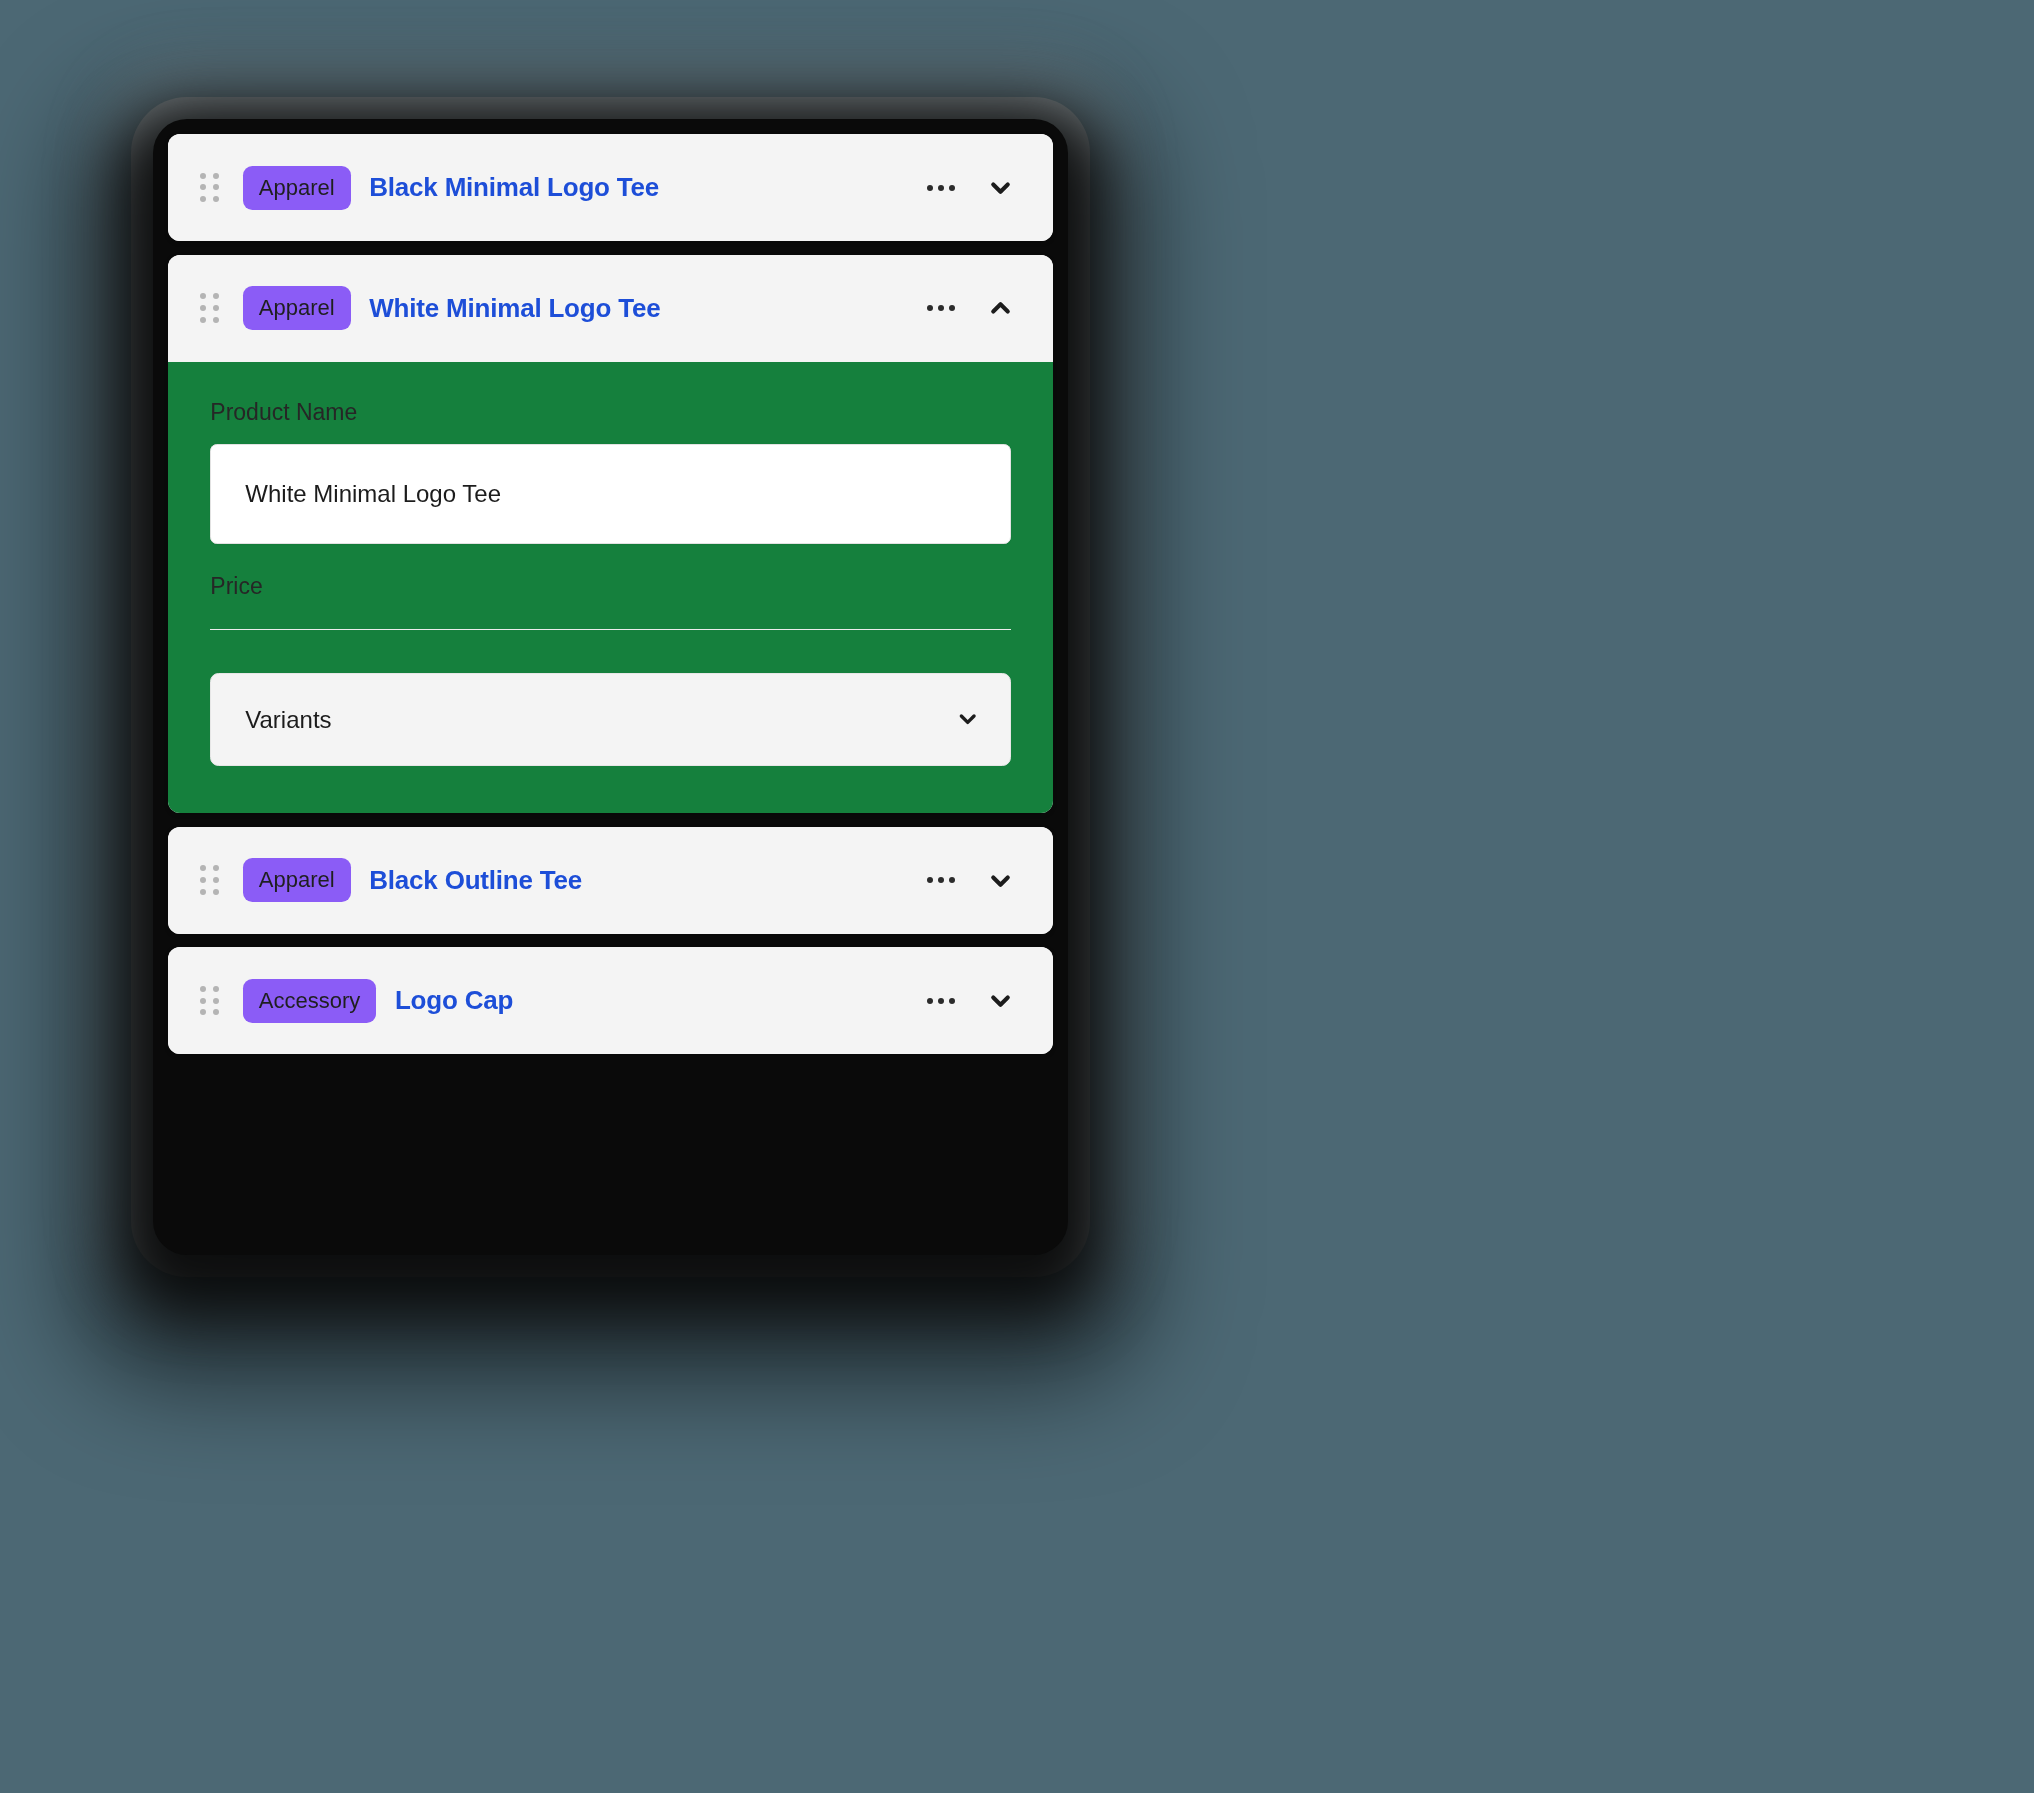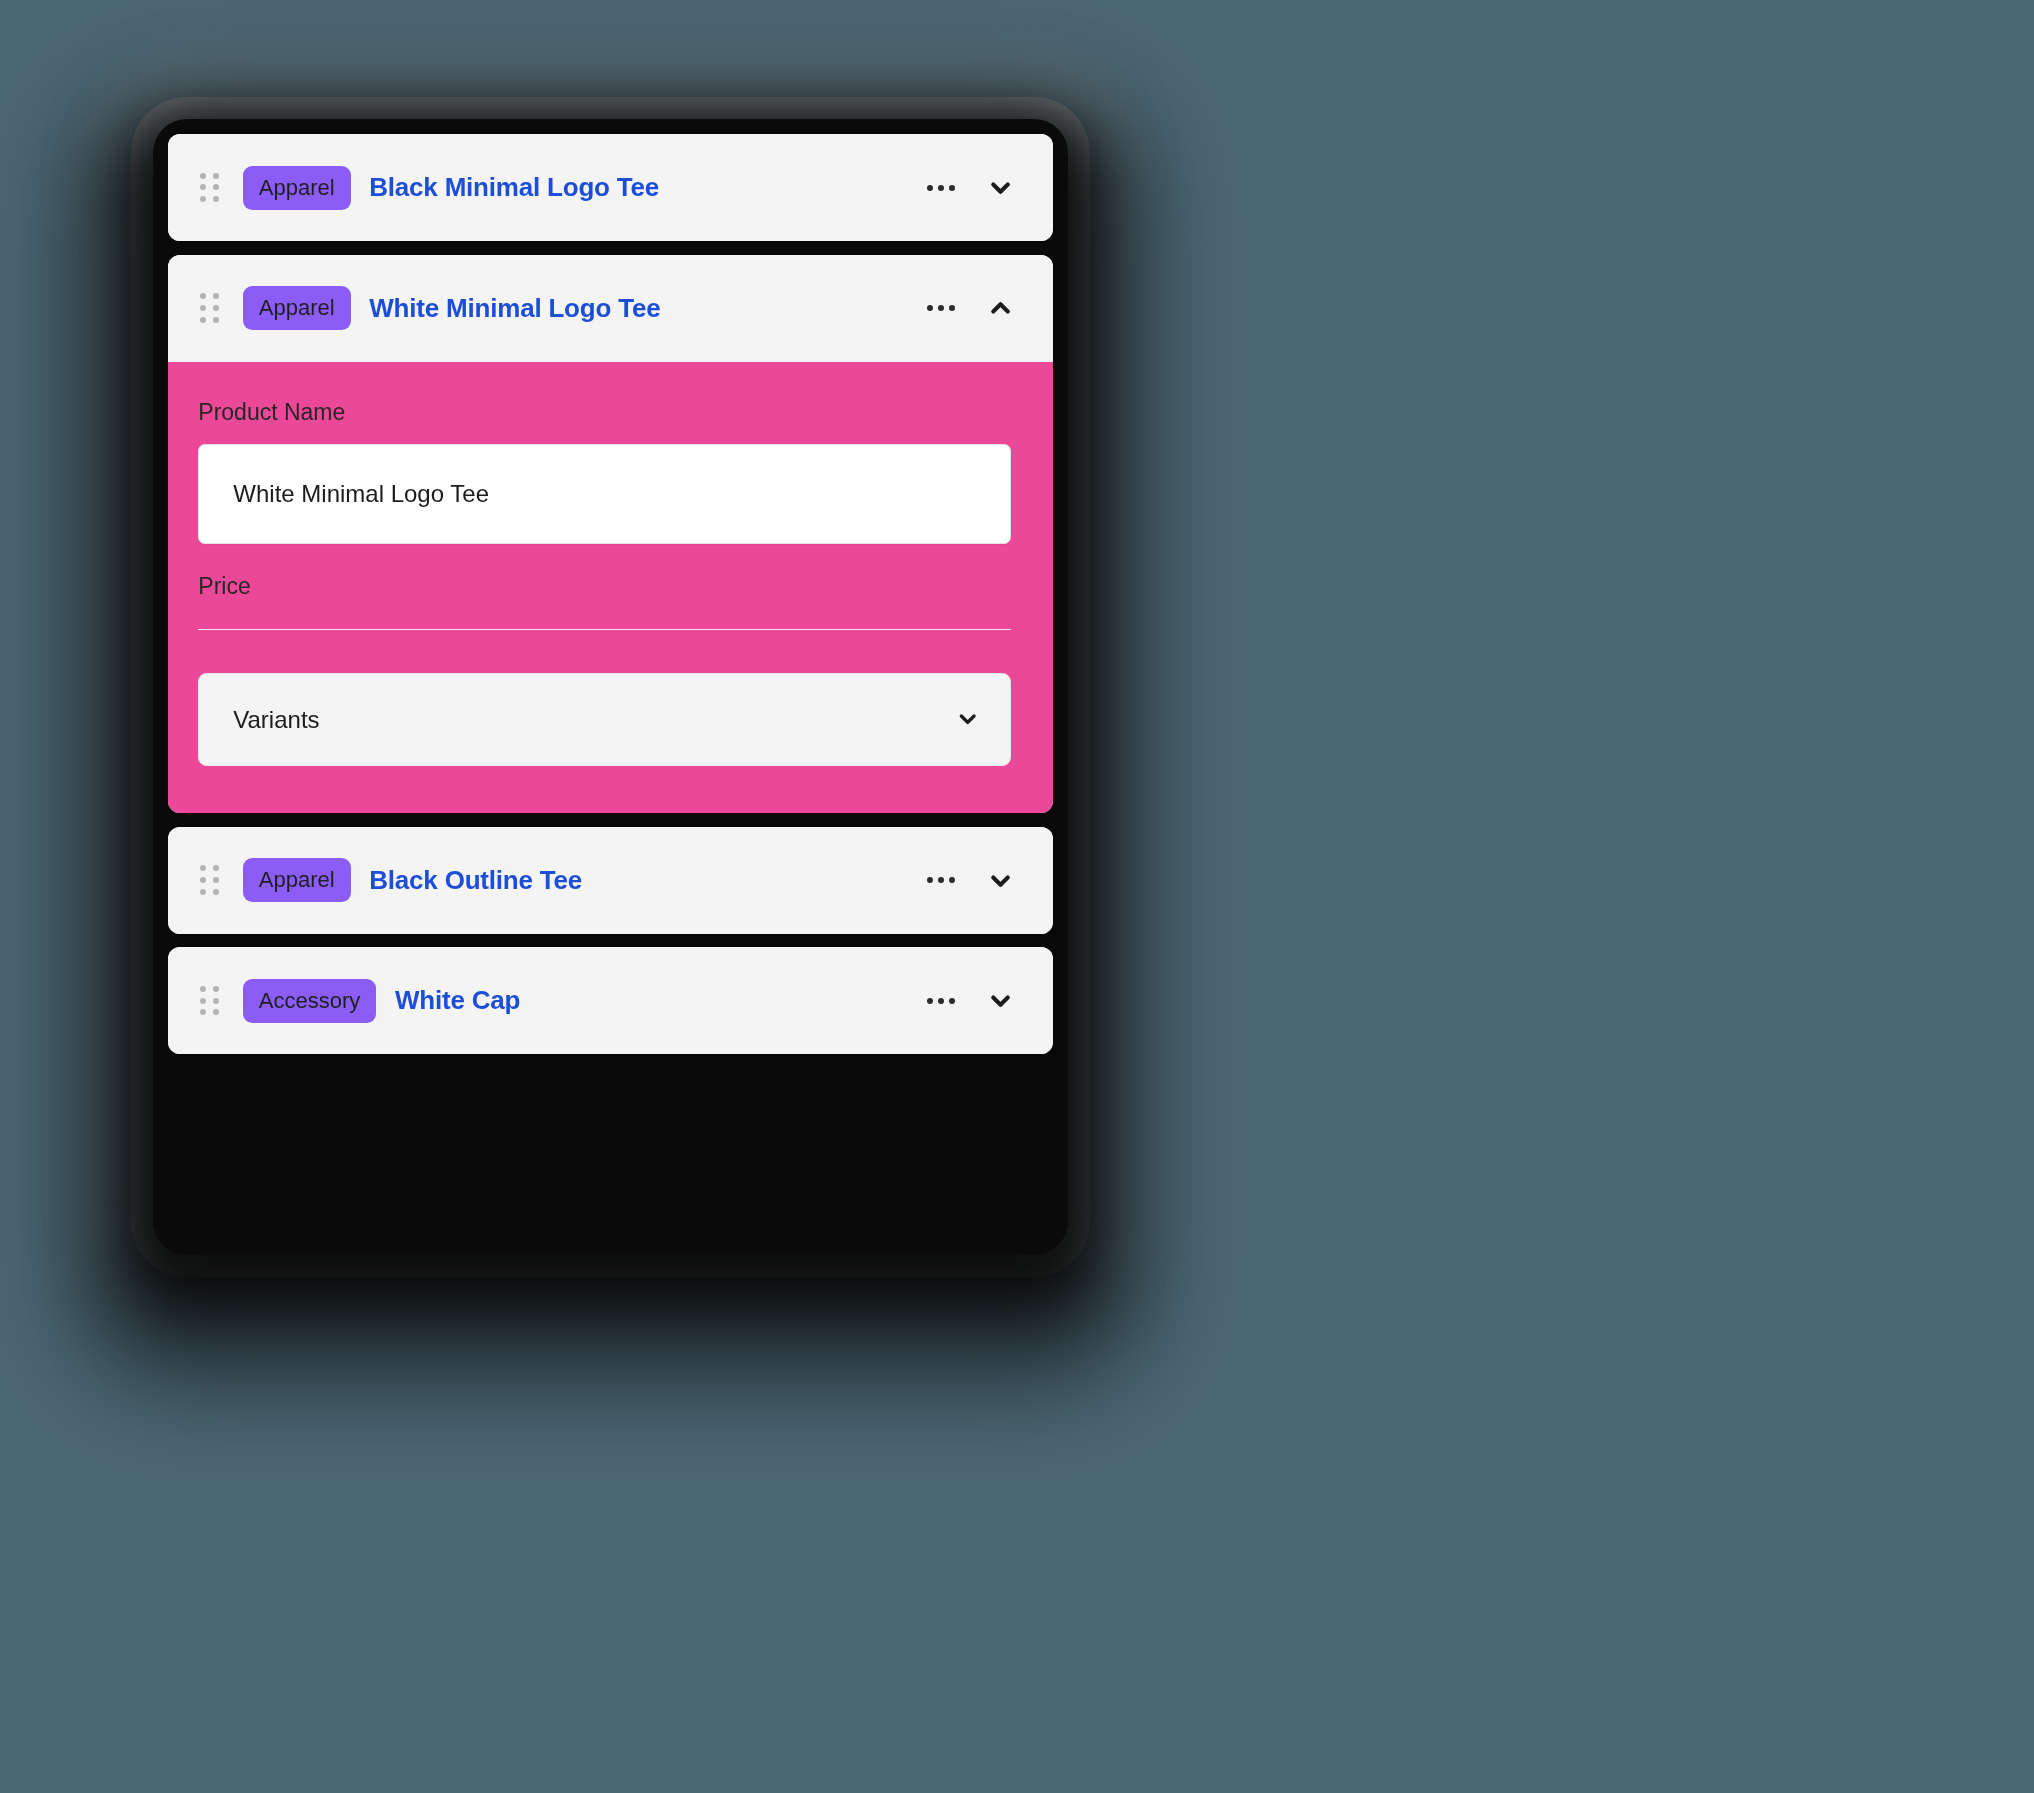--- a/index.html
+++ b/index.html
@@ -128,22 +128,22 @@
     display: flex;
     align-items: center;
     justify-content: center;
     flex: none;
     cursor: pointer;
     margin-left: 12px;
   }
 
   
   .card-body {
-    background: #ec4899;
-    padding: 37px 42px 47px 30px;
+    background: #15803d;
+    padding: 37px 42px 47px 42px;
   }
 
   .field-block { margin-bottom: 29px; }
 
   .field-label {
     font-size: 23px;
     color: #262626;
     margin-bottom: 18.6px;
     font-weight: 400;
   }
@@ -302,21 +302,21 @@
     <div class="card-header">
       <span class="drag-handle">
         <i></i>
           <i></i>
           <i></i>
           <i></i>
           <i></i>
           <i></i>
       </span>
       <span class="badge">Accessory</span>
-      <span class="card-title">White Cap</span>
+      <span class="card-title">Logo Cap</span>
       <span class="header-spacer"></span>
       <span class="kebab">
         <i></i>
           <i></i>
           <i></i>
       </span>
       <span class="chev-btn">
         <svg width="29" height="29" viewBox="0 0 24 24" fill="none" stroke="#1c1c1c" stroke-width="3.4" stroke-linecap="round" stroke-linejoin="round">
             <polyline points="6 9.5 12 15.5 18 9.5"></polyline>
           </svg>

